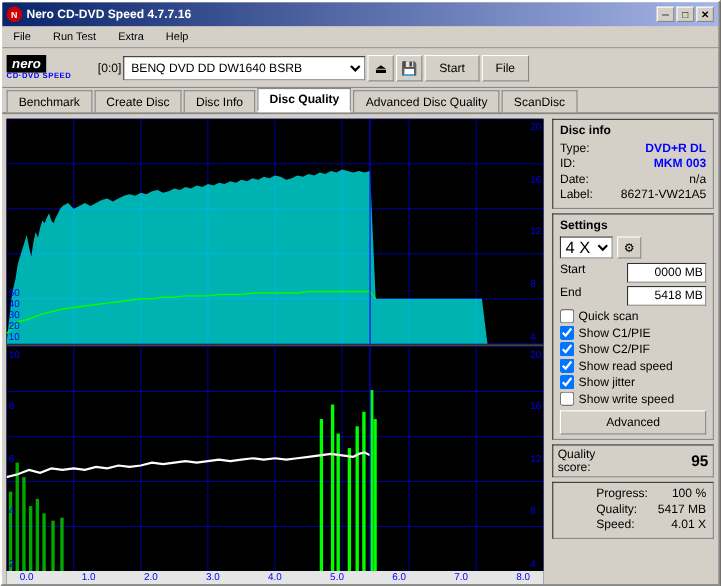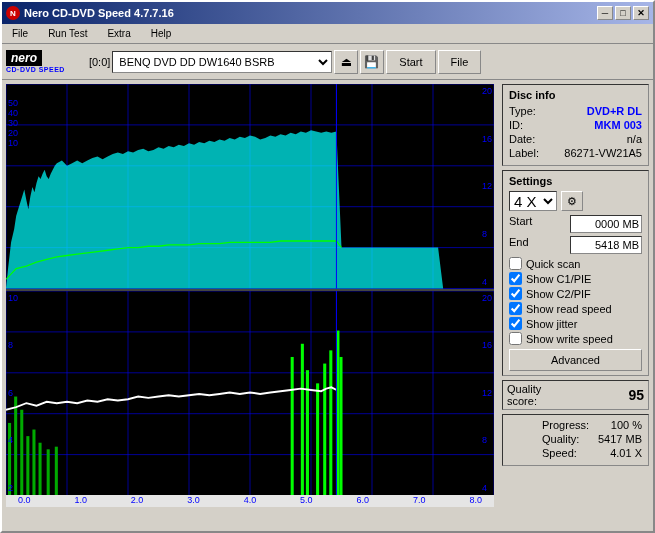--- a/index.html
+++ b/index.html
@@ -249,20 +249,28 @@
       <select class="drive-select">
         <option>BENQ DVD DD DW1640 BSRB</option>
       </select>
       <div class="toolbar-icon-btn">⏏</div>
       <div class="toolbar-icon-btn">💾</div>
       <button class="toolbar-btn">Start</button>
       <button class="toolbar-btn">File</button>
     </div>
   </div>
 
+  <div class="tabs">
+    <div class="tab">Benchmark</div>
+    <div class="tab">Create Disc</div>
+    <div class="tab">Disc Info</div>
+    <div class="tab active">Disc Quality</div>
+    <div class="tab">Advanced Disc Quality</div>
+    <div class="tab">ScanDisc</div>
+  </div>
 
   <div class="main-content">
 
     <div class="chart-area">
 
       <div style="flex:1;position:relative;background:#000;border-bottom:2px solid #444;">
         <svg width="100%" height="100%" viewBox="0 0 480 155" preserveAspectRatio="none">
 
           <line x1="0" y1="0" x2="0" y2="155" stroke="#00f" stroke-width="0.5"></line>
           <line x1="60" y1="0" x2="60" y2="155" stroke="#00f" stroke-width="0.5"></line>
@@ -300,21 +308,21 @@
             0,148 10,140 20,138 30,135 40,133 50,131 60,130 70,129 80,128 90,127
             100,126 110,125 120,124 130,124 140,123 150,123 160,122 170,122 180,122
             190,121 200,121 210,121 220,120 230,120 240,120 250,120 260,120 270,119
             280,119 290,119 300,119 310,119 315,119 320,119 325,119 330,124
           " fill="none" stroke="#00ff00" stroke-width="1"></polyline>
 
           <line x1="325" y1="0" x2="325" y2="155" stroke="#0000ff" stroke-width="1"></line>
         </svg>
 
         
-        <div style="position:absolute;top:12px;left:0;height:100%;display:flex;flex-direction:column;justify-content:flex-start;color:#00f;font-size:9px;padding:2px 2px;">
+        <div style="position:absolute;top:0;left:0;height:100%;display:flex;flex-direction:column;justify-content:flex-end;color:#00f;font-size:9px;padding:2px 2px;">
           <span>50</span>
             <span>40</span>
             <span>30</span>
             <span>20</span>
             <span>10</span>
         </div>
         
         <div style="position:absolute;top:0;right:2px;height:100%;display:flex;flex-direction:column;justify-content:space-between;color:#00f;font-size:9px;padding:2px 0;">
           <span>20</span>
             <span>16</span>

